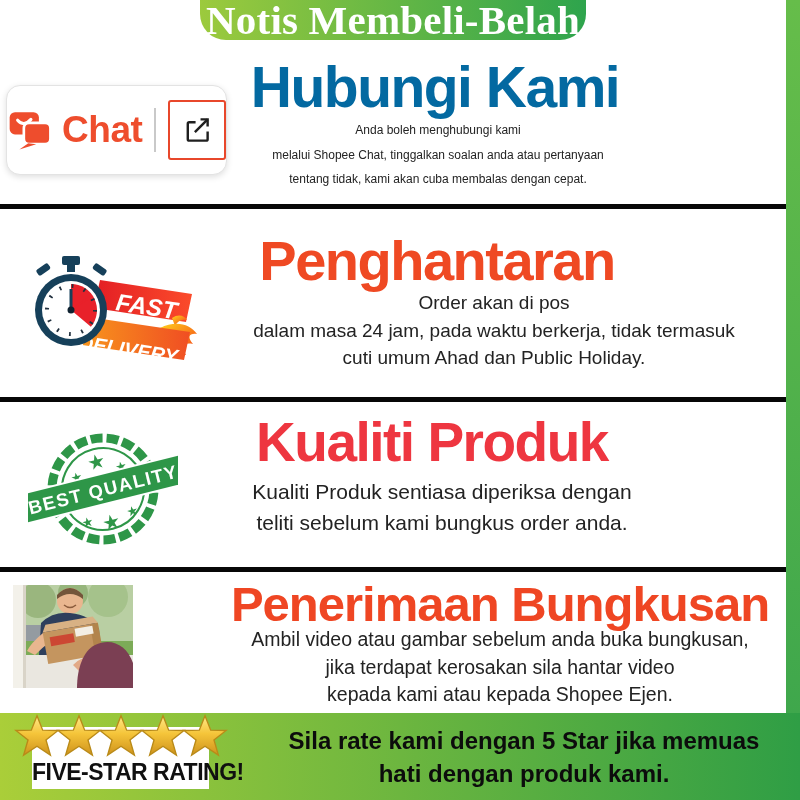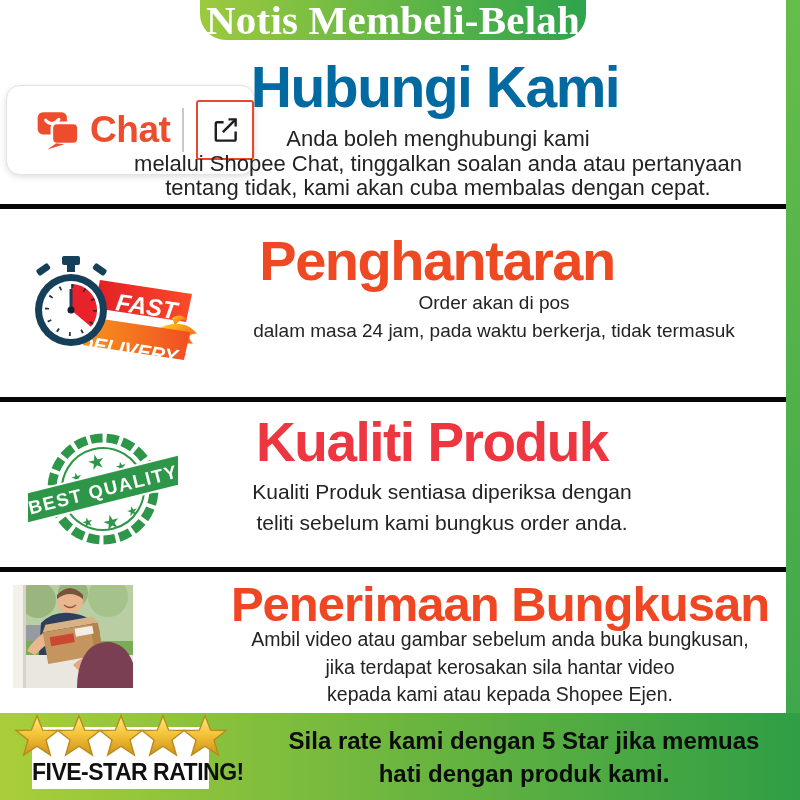--- a/index.html
+++ b/index.html
@@ -18,26 +18,26 @@
 
   
   .separator{position:absolute;left:0;width:800px;height:5px;background:#070707;}
 
   .ctr{position:absolute;transform:translateX(-50%);white-space:nowrap;text-align:center;}
   .sec-title{font-weight:700;letter-spacing:-1.5px;}
   .sec-body{color:#232323;}
 
   
   .title-1{left:435px;top:54px;font-size:57px;color:#0369a1;}
-  .body-1{left:438px;top:127px;font-size:22px;line-height:24.5px;}
+  .body-1{left:438px;top:118px;font-size:12px;line-height:24.5px;}
 
   
   .chat-card{position:absolute;left:6px;top:85px;width:219px;height:88px;background:#ffffff;
     border:1px solid #e3e3e3;border-radius:14px;box-shadow:0 2px 6px rgba(0,0,0,.13);
-    display:flex;align-items:center;justify-content:center;gap:9px;padding-left:28px;}
+    display:flex;align-items:center;justify-content:center;gap:9px;}
   .chat-label{color:#ee4d2d;font-size:37px;font-weight:600;letter-spacing:-0.5px;}
   .chat-divider{width:2px;height:44px;background:#c9c9c9;margin:0 3px;}
   .ext-box{width:56px;height:56px;border:2px solid #e8472b;border-radius:3px;background:#fff;
     display:flex;align-items:center;justify-content:center;}
 
   
   .title-2{left:437px;top:216px;font-size:56px;color:#ef4923;margin-top:12px;}
   .body-2{left:458px;top:289px;font-size:19px;line-height:27.5px;margin-left:36px;}
   .fd-icon{position:absolute;left:12px;top:248px;}
 
@@ -143,20 +143,21 @@
     <circle cx="59" cy="62" r="24" fill="none" stroke="#22313f" stroke-width="4" stroke-dasharray="1.8 10.77"></circle>
     <line x1="59" y1="62" x2="59" y2="41" stroke="#16405a" stroke-width="3"></line>
     <line x1="59" y1="62" x2="75" y2="51" stroke="#e8212a" stroke-width="2"></line>
     <circle cx="59" cy="62" r="3.5" fill="#0f2230"></circle>
   </svg>
 
   <div class="ctr sec-title title-2">Penghantaran</div>
   <div class="ctr sec-body body-2">
     <div>Order akan di pos</div>
     <div>dalam masa 24 jam, pada waktu berkerja, tidak termasuk</div>
+    <div>cuti umum Ahad dan Public Holiday.</div>
   </div>
 
   <div class="separator" style="top:397px"></div>
 
   <svg class="stamp-icon" width="150" height="135" viewBox="0 0 150 135">
     <g transform="rotate(-14 75 67)">
       <circle cx="75" cy="67" r="51" fill="#ffffff" stroke="#2e9648" stroke-width="9" stroke-dasharray="12 4"></circle>
       <circle cx="75" cy="67" r="41" fill="#ffffff" stroke="#2e9648" stroke-width="2"></circle>
       <text x="75" y="46" text-anchor="middle" font-size="20" fill="#2e9648">★</text>
       <text x="52" y="54" text-anchor="middle" font-size="13" fill="#2e9648">★</text>

